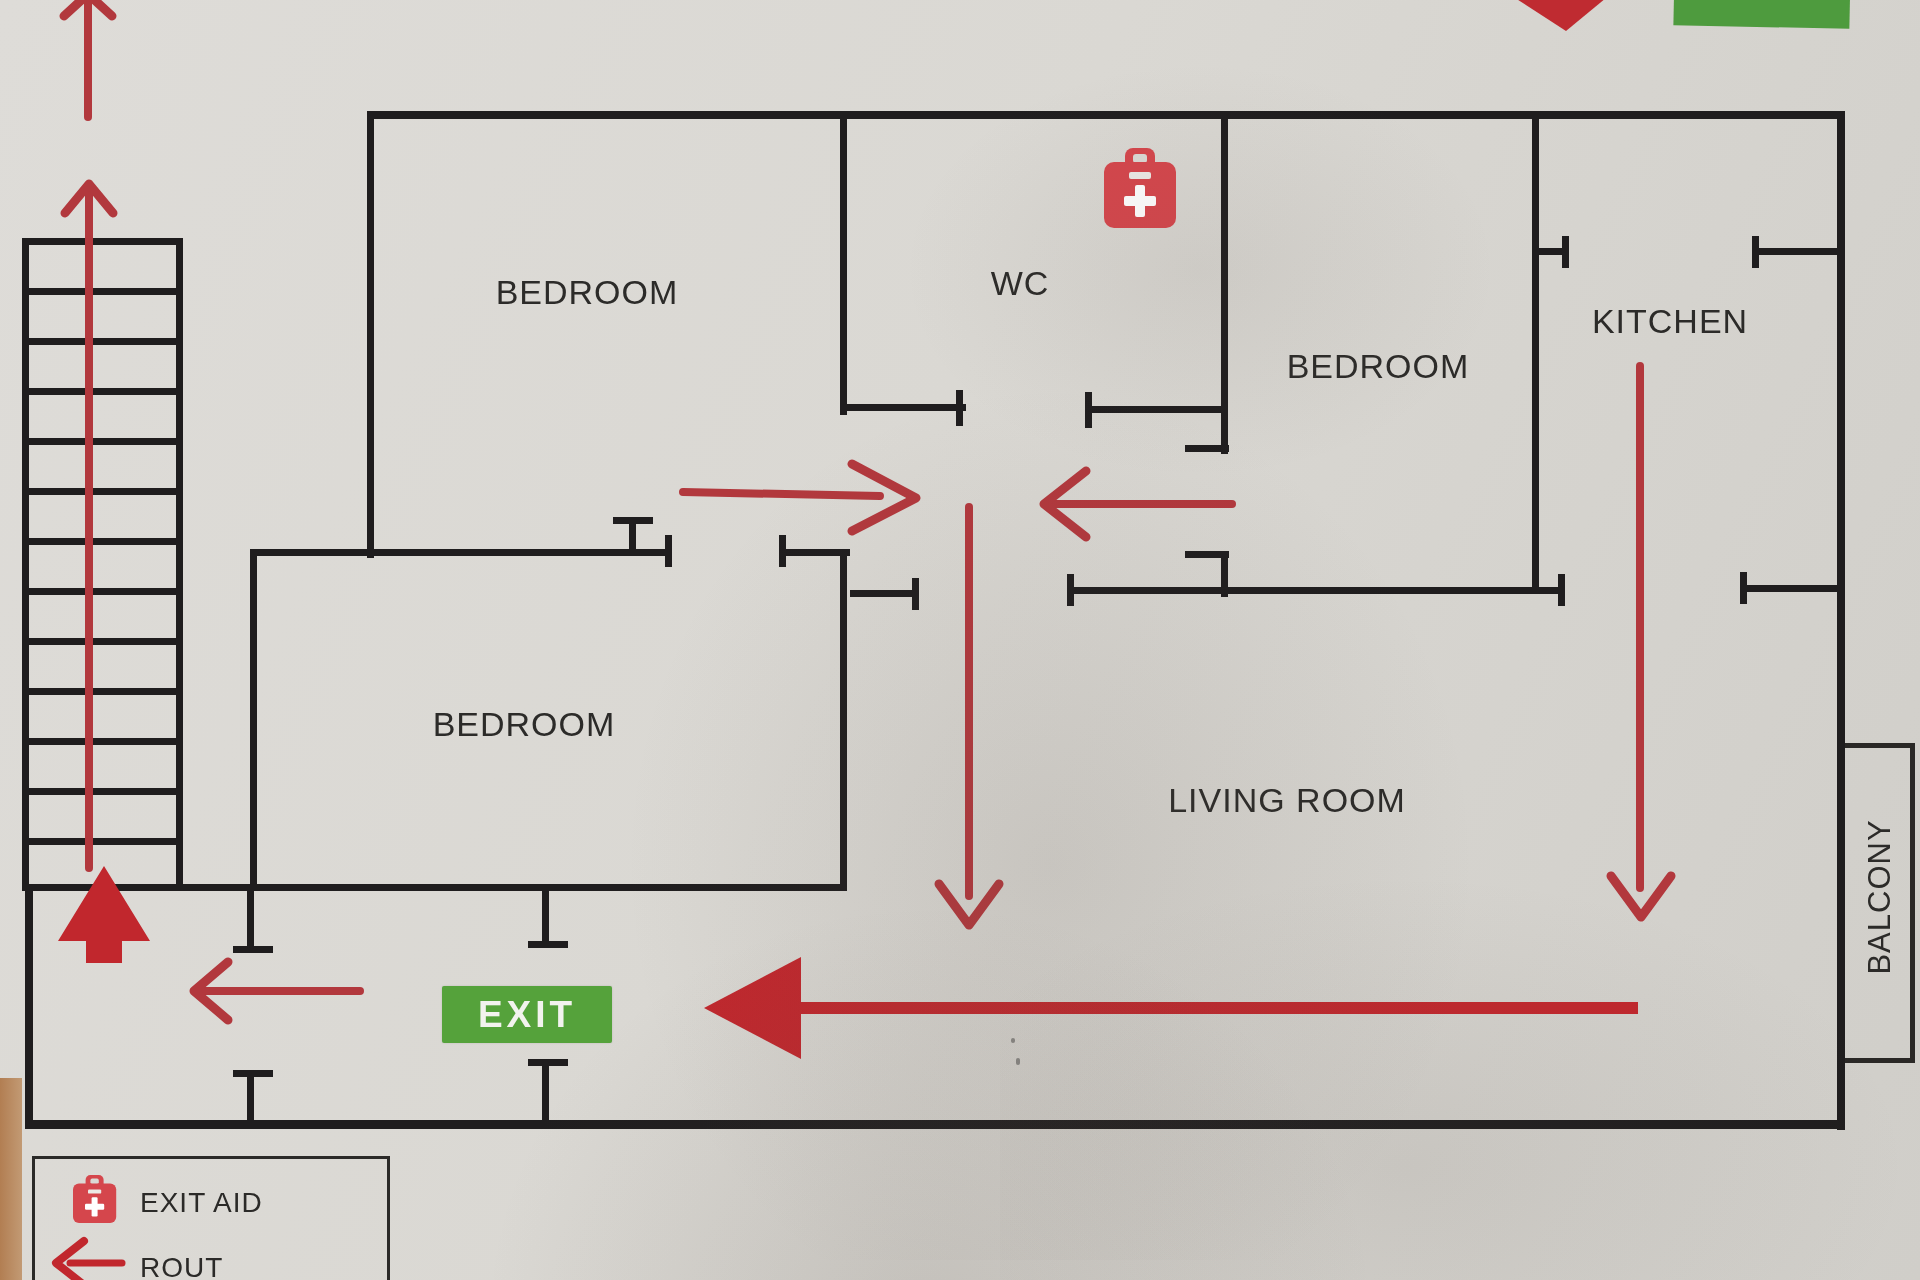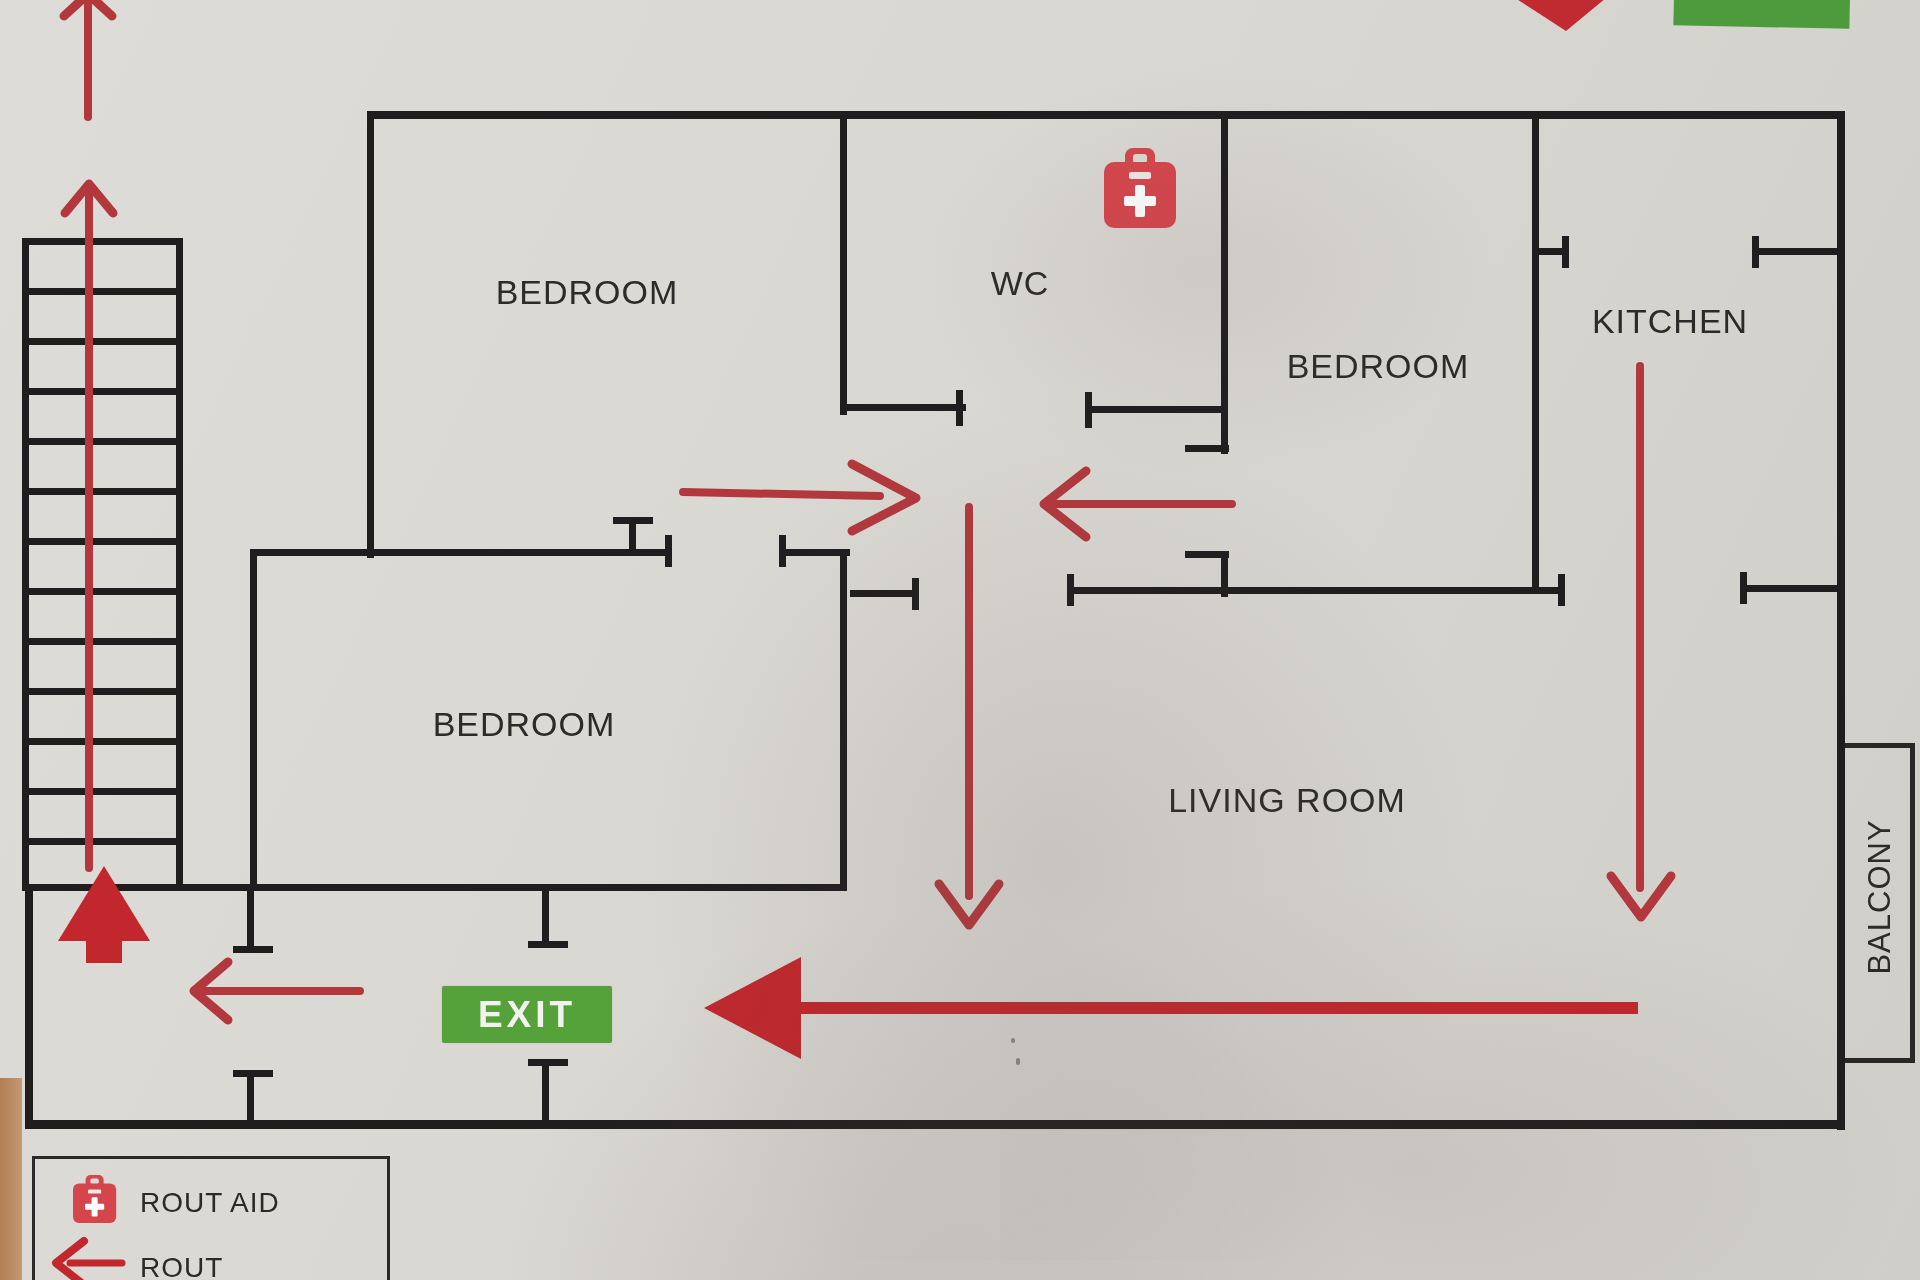--- a/index.html
+++ b/index.html
@@ -196,21 +196,21 @@
 <div class="legend-box">
   <div class="fa-icon fa-small" style="left:38px;top:16px">
     <div class="fa-handle"></div>
     <div class="fa-hole"></div>
     <div class="fa-body"></div>
     <div class="fa-dash"></div>
     <div class="fa-cv"></div>
     <div class="fa-ch"></div>
   </div>
 </div>
-<span class="legend-label" style="left:140px;top:1203px">ROUT AID</span>
+<span class="legend-label" style="left:140px;top:1203px">EXIT AID</span>
 <span class="legend-label" style="left:140px;top:1268px">ROUT</span>
 
 <div class="speck" style="left:1011px;top:1038px"></div>
 <div class="speck" style="left:1016px;top:1058px;height:7px"></div>
 <div class="shadow" style="left:620px;top:380px;width:860px;height:880px;background:radial-gradient(ellipse at 50% 55%,rgba(92,82,74,0.13),rgba(92,82,74,0) 70%)"></div>
 <div class="shadow" style="left:480px;top:900px;width:900px;height:600px;background:radial-gradient(ellipse at 50% 70%,rgba(92,82,74,0.16),rgba(92,82,74,0) 70%)"></div>
 <div class="shadow" style="left:900px;top:60px;width:600px;height:420px;background:radial-gradient(ellipse at 50% 50%,rgba(92,82,74,0.09),rgba(92,82,74,0) 70%)"></div>
 <div class="shadow" style="left:1000px;top:880px;width:900px;height:520px;background:radial-gradient(ellipse at 45% 55%,rgba(92,82,74,0.10),rgba(92,82,74,0) 72%)"></div>
 
 </body></html>

